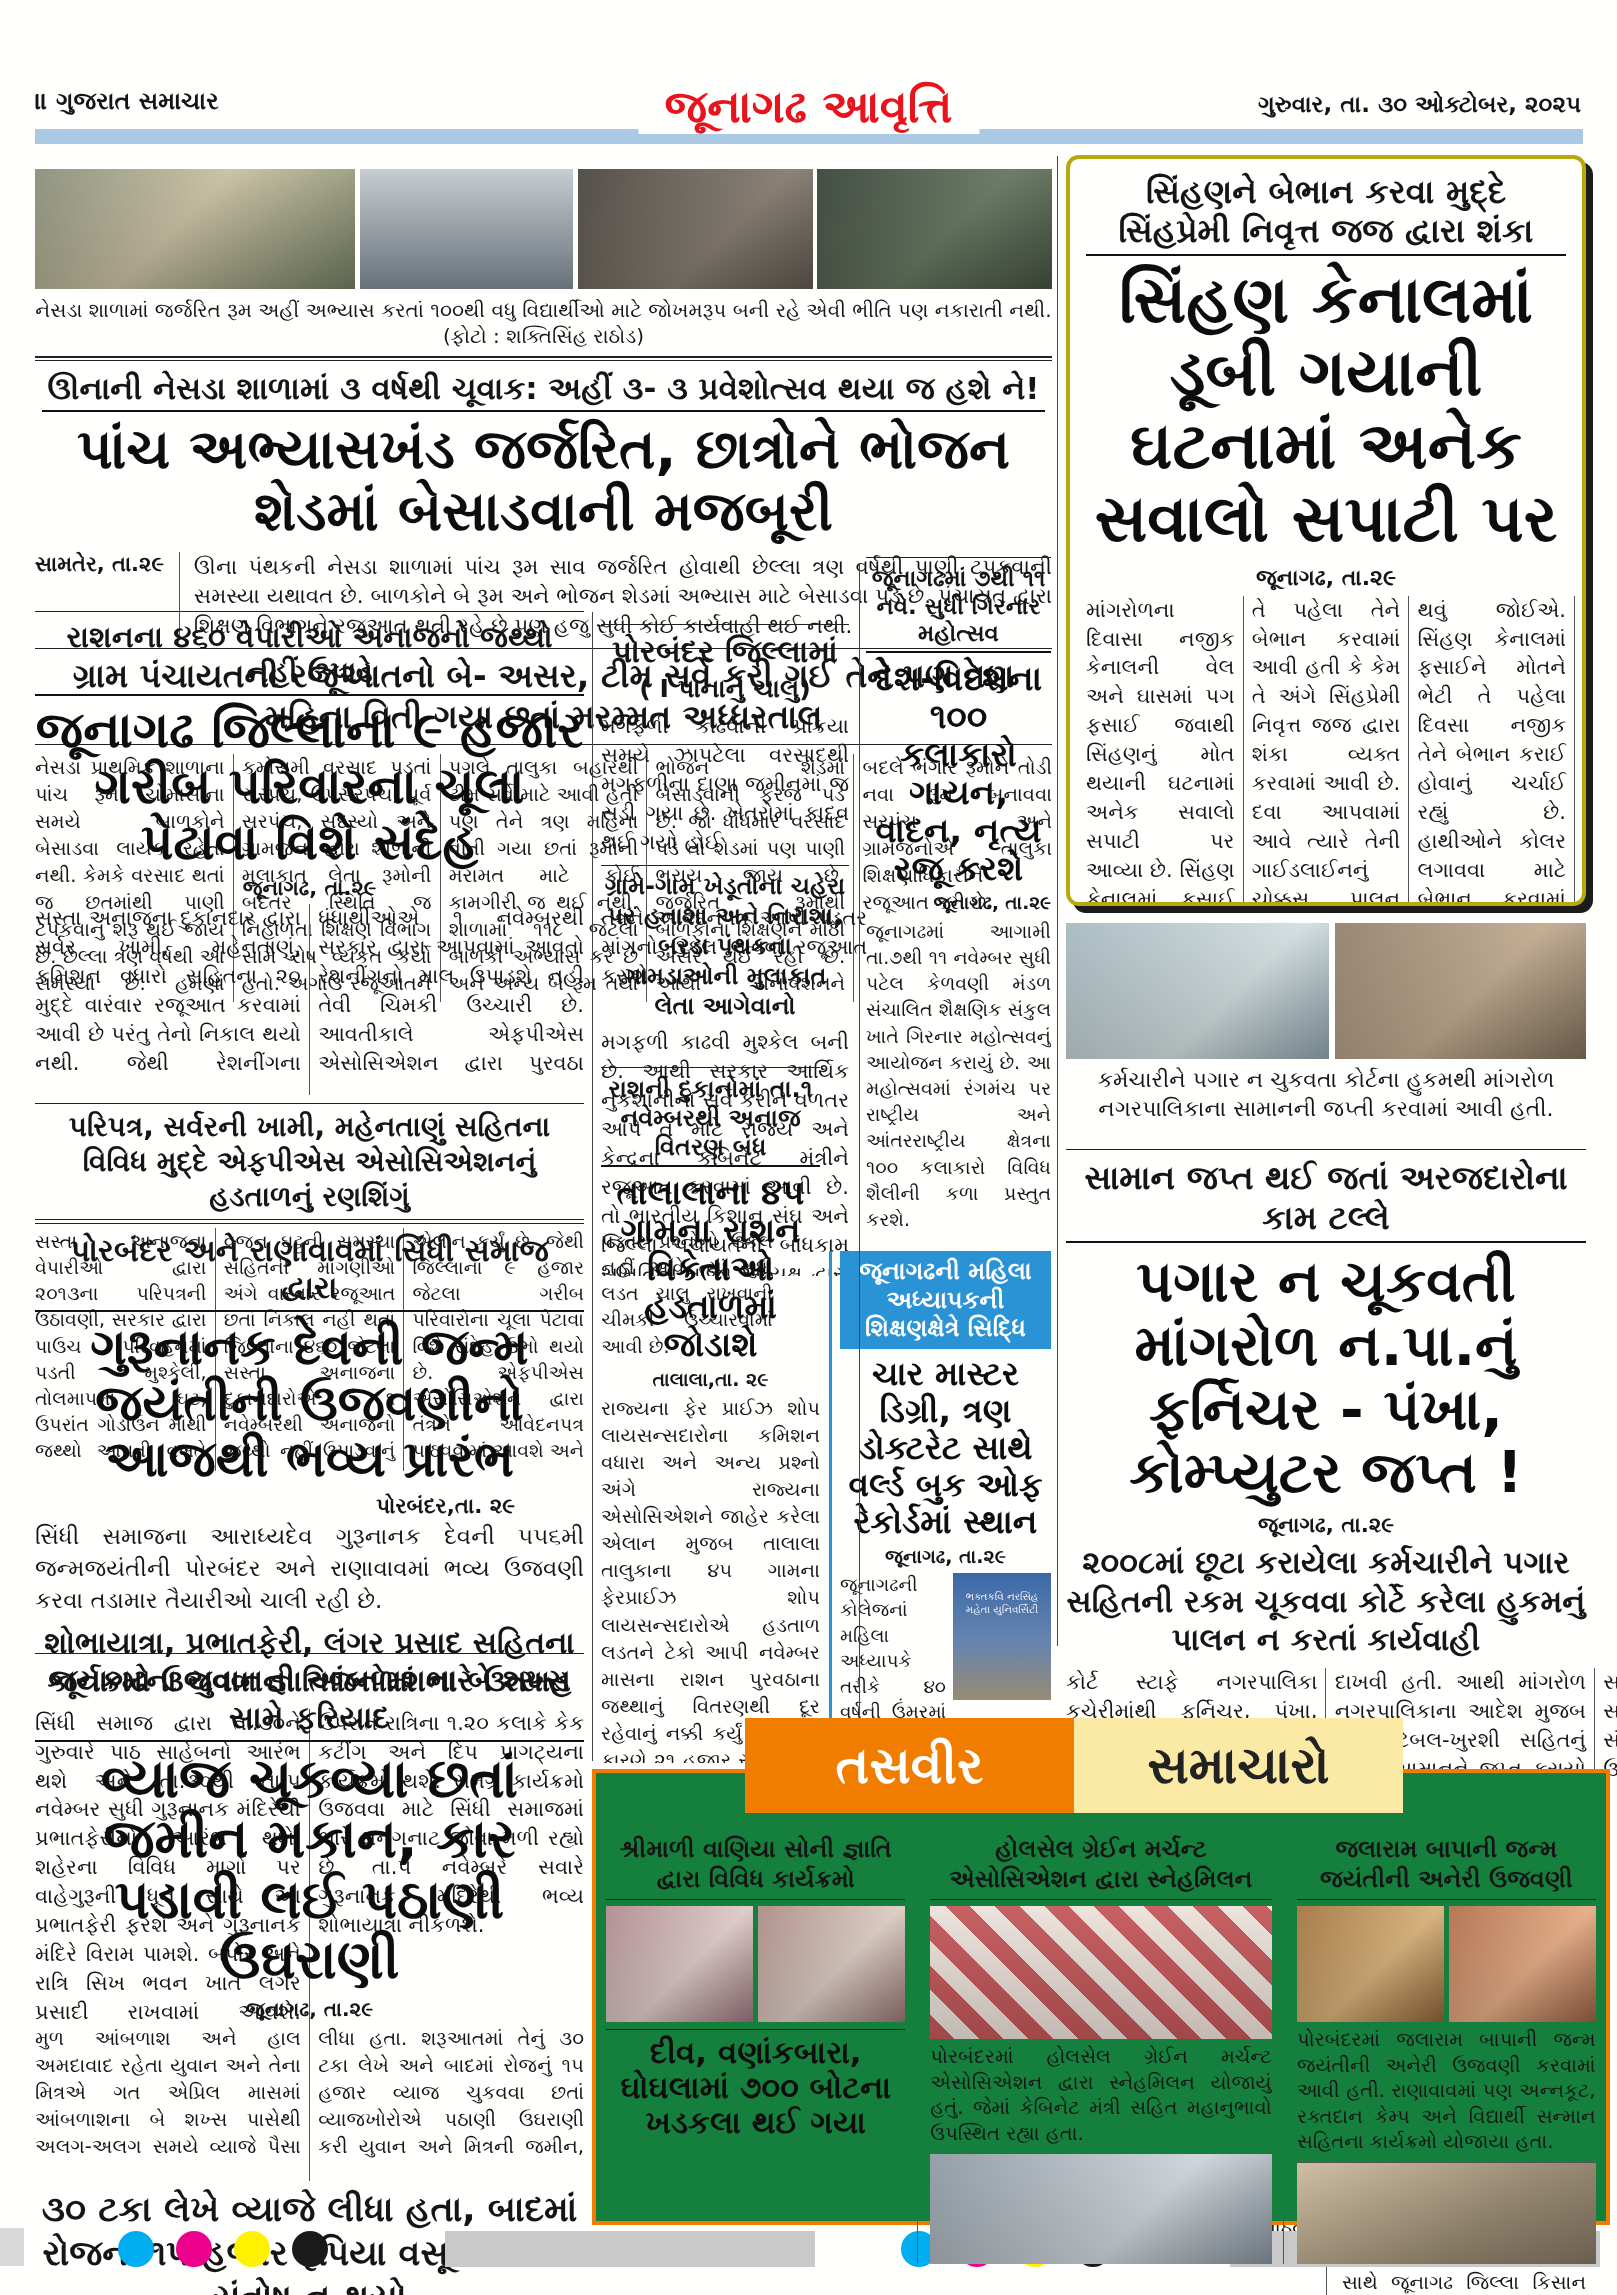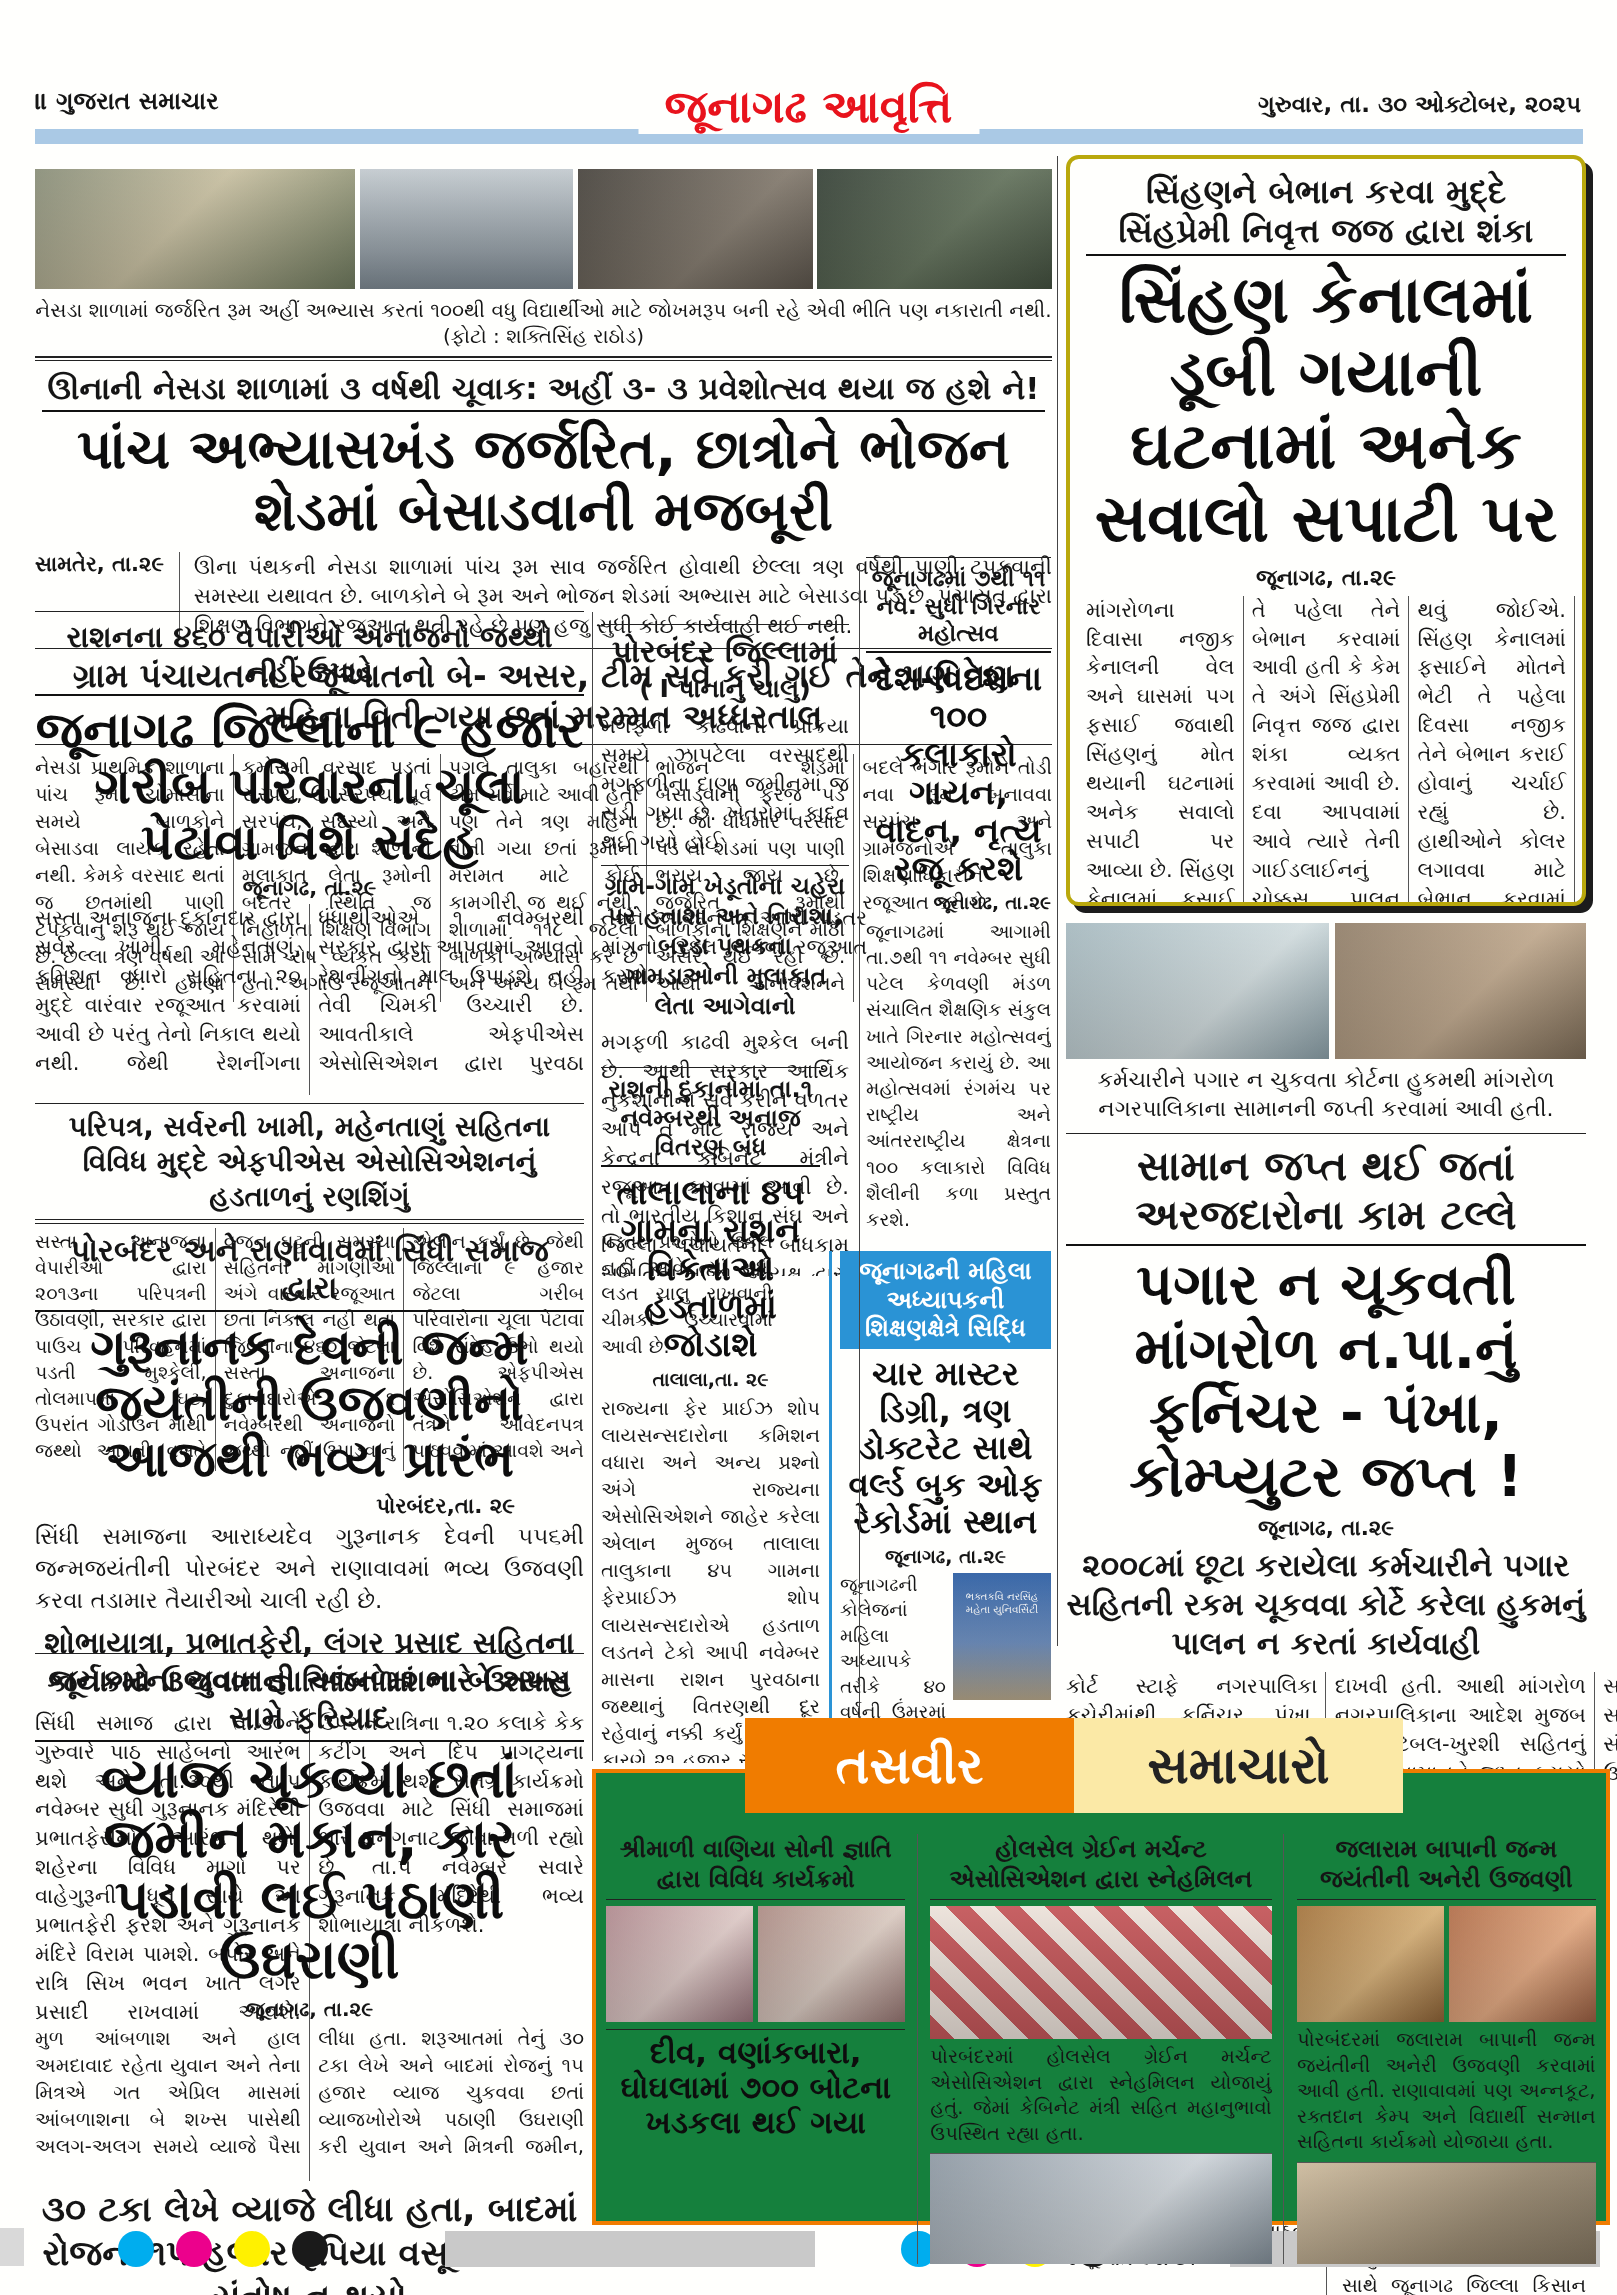--- a/index.html
+++ b/index.html
@@ -107,21 +107,21 @@
     <div class="bodytext" style="font-size:19px; margin-top:3.5px;">જૂનાગઢમાં આગામી તા.૭થી ૧૧ નવેમ્બર સુધી પટેલ કેળવણી મંડળ સંચાલિત શૈક્ષણિક સંકુલ ખાતે ગિરનાર મહોત્સવનું આયોજન કરાયું છે. આ મહોત્સવમાં રંગમંચ પર રાષ્ટ્રીય અને આંતરરાષ્ટ્રીય ક્ષેત્રના ૧૦૦ કલાકારો વિવિધ શૈલીની કળા પ્રસ્તુત કરશે.</div>
 
   </div>
 
   <div class="abs" style="left:1066px; top:923px; width:520px;">
     <div style="display:flex; gap:5.8px; height:136px;">
       <div class="ph ph-japti1" style="flex:1.05;"></div>
       <div class="ph ph-japti2" style="flex:1;"></div>
     </div>
     <div class="caption" style="font-size:22px; margin-top:7px; text-align:center;">કર્મચારીને પગાર ન ચુકવતા કોર્ટના હુકમથી માંગરોળ નગરપાલિકાના સામાનની જપ્તી કરવામાં આવી હતી.</div>
-    <div class="kicker" style="font-size:41px; margin-top:10px; border-top:1.2px solid #222; padding-top:8px;">
+    <div class="kicker" style="font-size:33px; margin-top:26px; border-top:1.2px solid #222; padding-top:8px;">
       <span class="inner">સામાન જપ્ત થઈ જતાં અરજદારોના કામ ટલ્લે</span>
     </div>
     <div class="headline" style="font-size:57px; margin-top:7px;">પગાર ન ચૂકવતી માંગરોળ ન.પા.નું ફર્નિચર - પંખા, કોમ્પ્યુટર જપ્ત !</div>
     <div class="dateline" style="font-size:21.4px; margin-top:7px;">જૂનાગઢ, તા.૨૯</div>
     <div class="subhead" style="font-size:31px; margin-top:5.8px;">૨૦૦૮માં છૂટા કરાયેલા કર્મચારીને પગાર સહિતની રકમ ચૂકવવા કોર્ટે કરેલા હુકમનું પાલન ન કરતાં કાર્યવાહી</div>
     <div class="bodytext cols2" style="font-size:21px; height:323px; margin-top:9.2px;">કોર્ટ સ્ટાફે નગરપાલિકા કચેરીમાંથી ફર્નિચર, પંખા, કોમ્પ્યુટર સહિતના સામાનની જપ્તી કરી હતી. માંગરોળ નગરપાલિકાના કર્મચારીને ૨૦૦૮માં છૂટા કરાયા બાદ કોર્ટે પગાર સહિતની લેણી રકમ ચૂકવવા હુકમ કર્યો હતો. ત્યારબાદ પણ કર્મચારીની લેણી રકમ ચુકવવાને બદલે નગરપાલિકાએ બેદરકારી દાખવી હતી. આથી માંગરોળ નગરપાલિકાના આદેશ મુજબ પંખા, ટેબલ-ખુરશી સહિતનું અન્ય સામાનને જપ્ત કરાયો હતો. નગરપાલિકાના ફર્નિચર, પંખા સહિત સામાન જપ્ત થઈ જતા અરજદારોના કામ પણ ટલ્લે ચડી ગયા હતા. પગારની લેણી રકમ ન ચુકવવા બદલ નગરપાલિકાનો સામાન જપ્ત થતા શહેરીજનોમાં કુતુહલ સાથે રમુજ વ્યાપી હતી. સામાન જપ્તી વખતે મોટી સંખ્યામાં લોકો પણ જોવા માટે ઉમટી પડ્યા હતા.</div>
     <div style="display:flex; gap:16px; margin-top:11.6px;">
       <div style="flex:1; border-top:1.7px solid #222; padding-top:5.8px;">
         <div class="subhead" style="font-size:28px;">ભેંસાણ તાલુકામાં</div>
         <div class="subhead" style="font-size:23px;">( I પાનાનું ચાલુ)</div>

